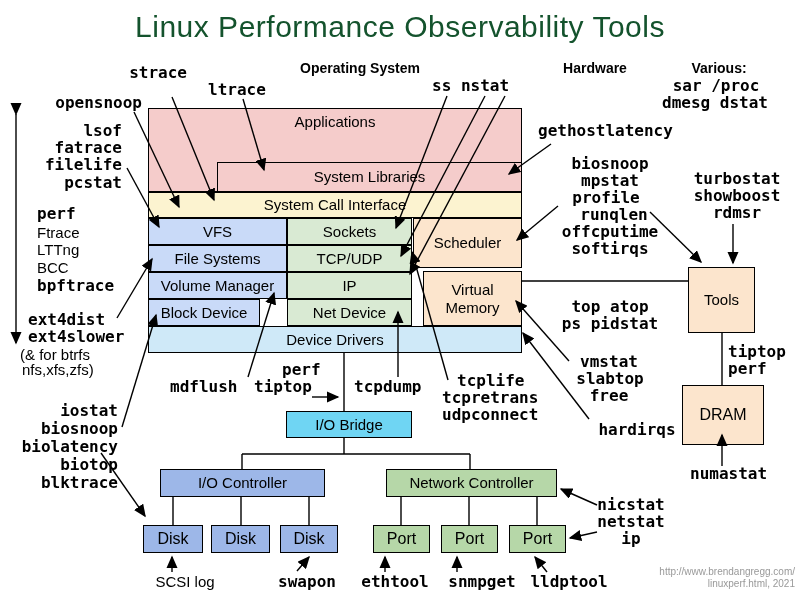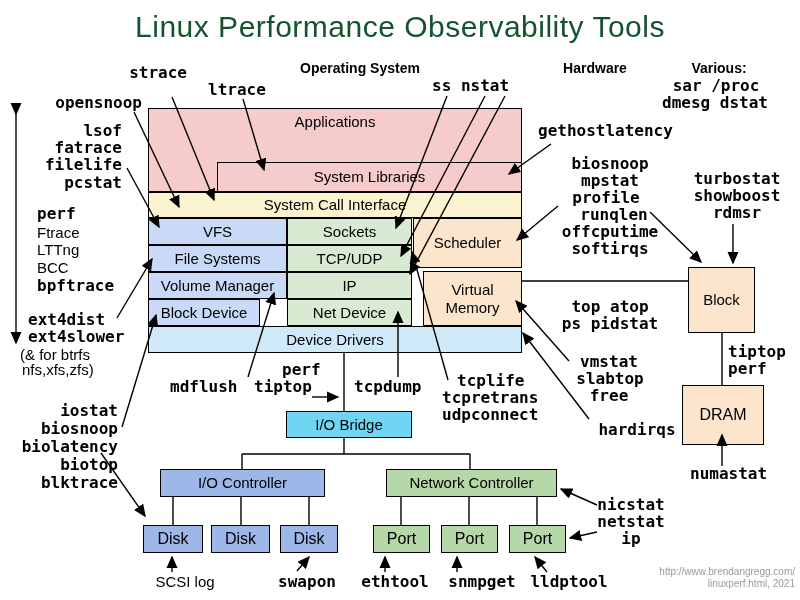--- a/index.html
+++ b/index.html
@@ -72,21 +72,21 @@
       <span class="bl">Scheduler</span>
     </div>
   <div class="box" style="left:423px;top:271px;width:99px;height:55px;background:var(--tan)">
       <span class="bl" style="width:70px">Virtual Memory</span>
     </div>
   <div class="box" style="left:148px;top:326px;width:374px;height:27px;background:var(--ltblue)">
       <span class="bl">Device Drivers</span>
     </div>
 
   <div class="box" style="left:688px;top:267px;width:67px;height:66px;background:var(--tan)">
-      <span class="bl">Block</span>
+      <span class="bl">Tools</span>
     </div>
   <div class="box" style="left:682px;top:385px;width:82px;height:60px;background:var(--tan);font-size:16px">
       <span class="bl">DRAM</span>
     </div>
 
   <div class="box" style="left:286px;top:411px;width:126px;height:27px;background:var(--cyan)">
       <span class="bl">I/O Bridge</span>
     </div>
   <div class="box" style="left:160px;top:469px;width:165px;height:28px;background:var(--periwinkle)">
       <span class="bl">I/O Controller</span>

